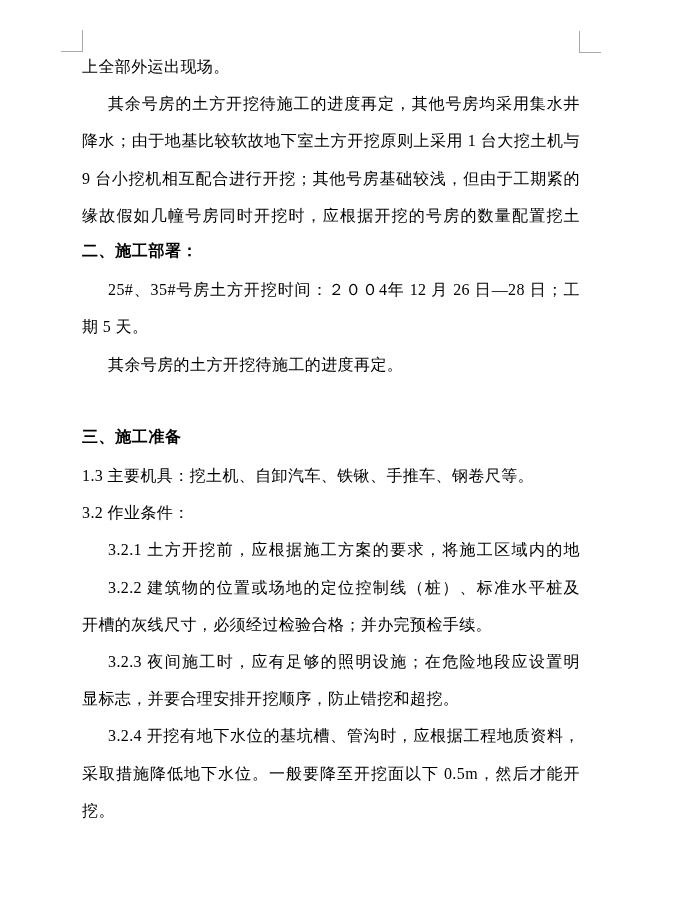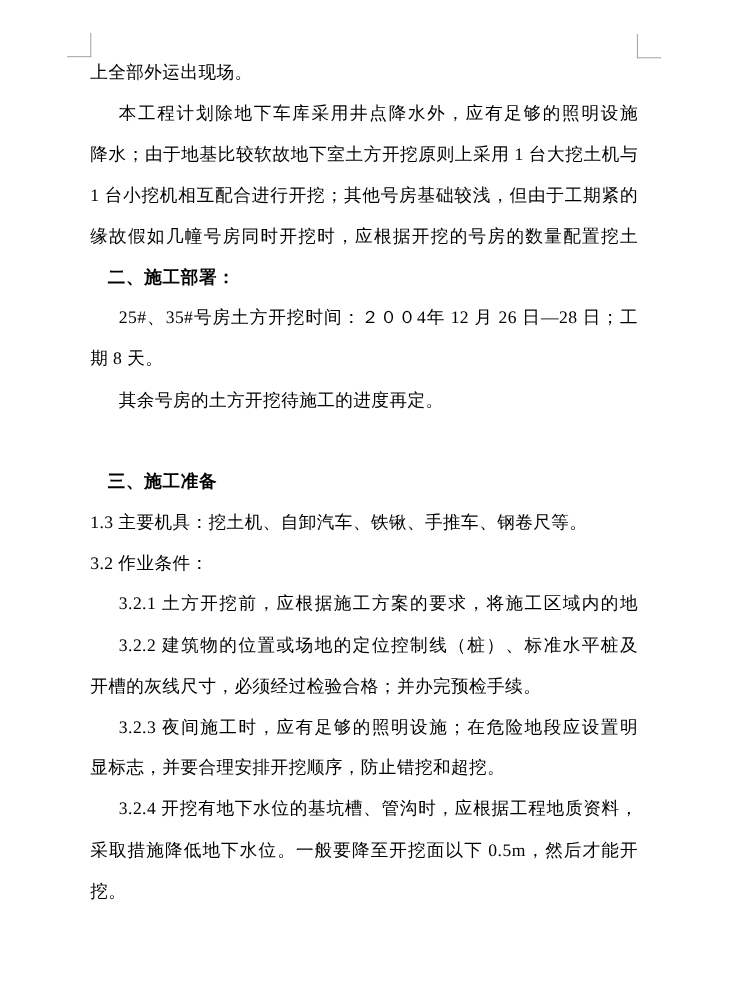--- a/index.html
+++ b/index.html
@@ -55,43 +55,42 @@
   }
   .line.indent {
     padding-left: 26px;
   }
   .line.justify {
     text-align: justify;
     text-align-last: justify;
   }
   .line.bold {
     font-weight: bold;
-    font-family: Liberation Sans, sans-serif;
+    font-family: Liberation Mono, monospace;
     letter-spacing: 0.6px;
-    margin-left: 16px;
   }
   .line.blank {
     
   }
 </style>
 </head>
 <body style="background: rgb(255, 255, 255);">
 
 <div class="page">
   <div class="crop tl" style="border-color: rgb(169, 169, 169);"></div>
   <div class="crop tr" style="border-color: rgb(169, 169, 169);"></div>
   <div class="doc" style="color: rgb(0, 0, 0);">
       <div class="line">上全部外运出现场。</div>
-      <div class="line indent justify">本工程计划除地下车库采用井点降水外，应有足够的照明设施</div>
+      <div class="line indent justify">其余号房的土方开挖待施工的进度再定，其他号房均采用集水井</div>
       <div class="line justify">降水；由于地基比较软故地下室土方开挖原则上采用 1 台大挖土机与</div>
-      <div class="line justify">1 台小挖机相互配合进行开挖；其他号房基础较浅，但由于工期紧的</div>
+      <div class="line justify">9 台小挖机相互配合进行开挖；其他号房基础较浅，但由于工期紧的</div>
       <div class="line justify">缘故假如几幢号房同时开挖时，应根据开挖的号房的数量配置挖土</div>
       <div class="line bold">二、施工部署：</div>
       <div class="line indent justify">25#、35#号房土方开挖时间：２００4年 12 月 26 日—28 日；工</div>
-      <div class="line">期 8 天。</div>
+      <div class="line">期 5 天。</div>
       <div class="line indent">其余号房的土方开挖待施工的进度再定。</div>
       <div class="line blank"></div>
       <div class="line bold">三、施工准备</div>
       <div class="line">1.3 主要机具：挖土机、自卸汽车、铁锹、手推车、钢卷尺等。</div>
       <div class="line">3.2 作业条件：</div>
       <div class="line indent justify">3.2.1 土方开挖前，应根据施工方案的要求，将施工区域内的地</div>
       <div class="line indent justify">3.2.2 建筑物的位置或场地的定位控制线（桩）、标准水平桩及</div>
       <div class="line">开槽的灰线尺寸，必须经过检验合格；并办完预检手续。</div>
       <div class="line indent justify">3.2.3 夜间施工时，应有足够的照明设施；在危险地段应设置明</div>
       <div class="line">显标志，并要合理安排开挖顺序，防止错挖和超挖。</div>

